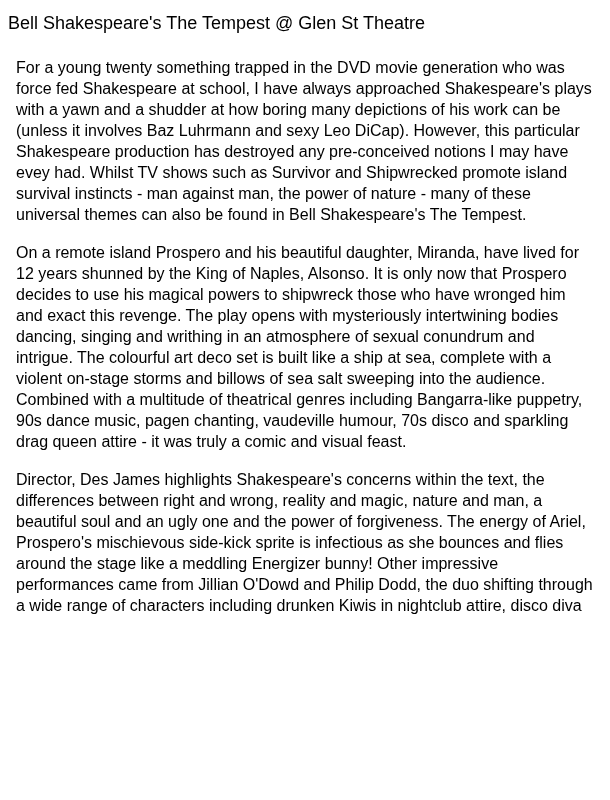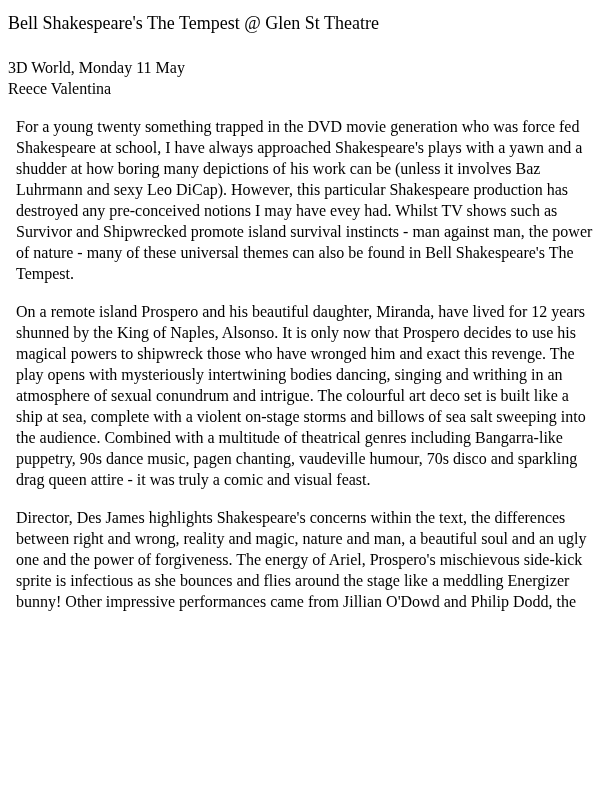--- a/index.html
+++ b/index.html
@@ -7,21 +7,21 @@
       padding: 0;
       background: #ffffff;
     }
     .page {
       width: 610px;
       height: 616px;
       box-sizing: border-box;
       padding: 8px;
       background: #ffffff;
       color: #000000;
-      font-family: Liberation Serif, serif;
+      font-family: Liberation Sans, sans-serif;
       font-size: 16px;
       line-height: 21px;
       overflow: hidden;
       border-radius: 8px;
     }
     .title {
       font-size: 18px;
       line-height: 23px;
       font-weight: normal;
       margin: 4px 0 22px 0;
@@ -35,21 +35,17 @@
     p.body-para {
       margin: 17px 8px;
     }
   </style>
 </head>
 <body>
 
 <div class="page">
   <div class="article">
     <div class="title">Bell Shakespeare's The Tempest @ Glen St Theatre</div>
-    <div class="byline">
-      <div>3D World, Monday 11 May</div>
-      <div>Reece Valentina</div>
-    </div>
     <p class="body-para">For a young twenty something trapped in the DVD movie generation who was force fed Shakespeare at school, I have always approached Shakespeare's plays with a yawn and a shudder at how boring many depictions of his work can be (unless it involves Baz Luhrmann and sexy Leo DiCap). However, this particular Shakespeare production has destroyed any pre-conceived notions I may have evey had. Whilst TV shows such as Survivor and Shipwrecked promote island survival instincts - man against man, the power of nature - many of these universal themes can also be found in Bell Shakespeare's The Tempest.</p>
     <p class="body-para">On a remote island Prospero and his beautiful daughter, Miranda, have lived for 12 years shunned by the King of Naples, Alsonso. It is only now that Prospero decides to use his magical powers to shipwreck those who have wronged him and exact this revenge. The play opens with mysteriously intertwining bodies dancing, singing and writhing in an atmosphere of sexual conundrum and intrigue. The colourful art deco set is built like a ship at sea, complete with a violent on-stage storms and billows of sea salt sweeping into the audience. Combined with a multitude of theatrical genres including Bangarra-like puppetry, 90s dance music, pagen chanting, vaudeville humour, 70s disco and sparkling drag queen attire - it was truly a comic and visual feast.</p>
     <p class="body-para">Director, Des James highlights Shakespeare's concerns within the text, the differences between right and wrong, reality and magic, nature and man, a beautiful soul and an ugly one and the power of forgiveness. The energy of Ariel, Prospero's mischievous side-kick sprite is infectious as she bounces and flies around the stage like a meddling Energizer bunny! Other impressive performances came from Jillian O'Dowd and Philip Dodd, the duo shifting through a wide range of characters including drunken Kiwis in nightclub attire, disco diva wedding songs and underhand gangsters. I caught myself sitting wide eyed, mouth gaping in amazement as it's the most compelling, entertaining theatre I've seen all year.</p>
   </div>
 </div>
 
 </body></html>

